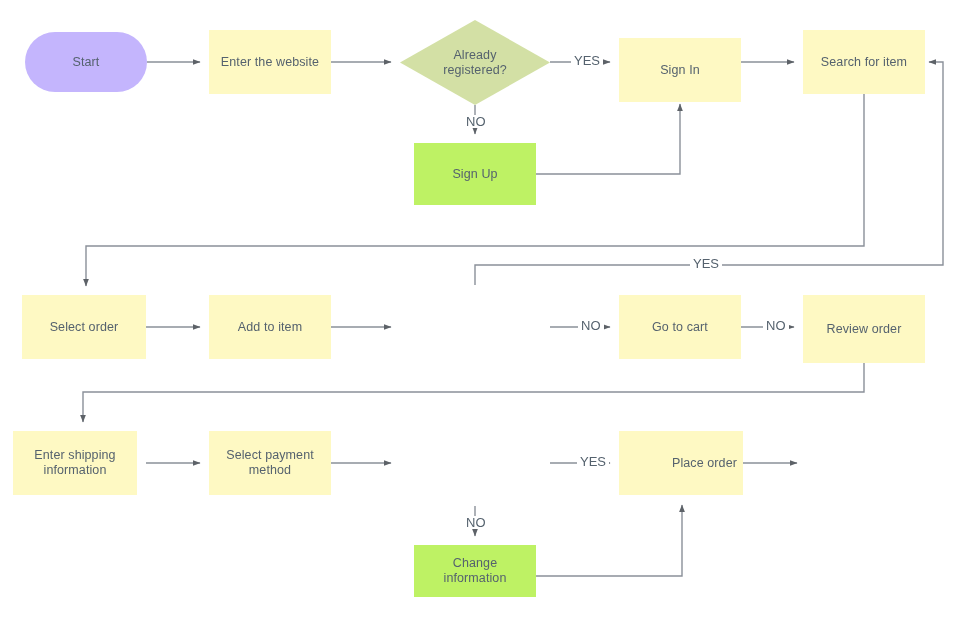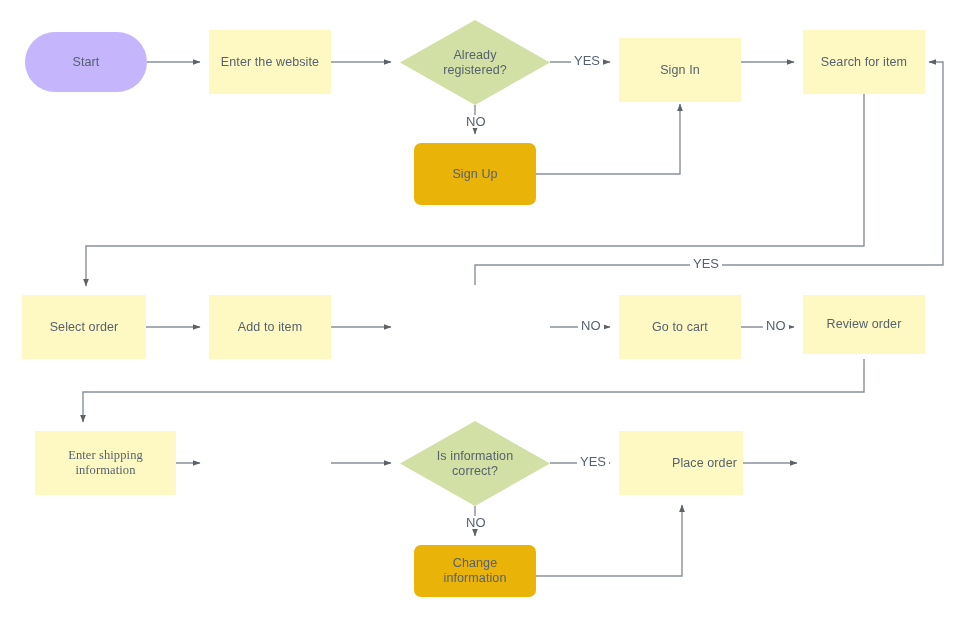--- a/index.html
+++ b/index.html
@@ -45,22 +45,21 @@
     font-weight: bold;
     align-items: center;
   }
   .node.terminator.start {
     font-weight: normal;
   }
   .node.process {
     background: #fef9c3;
   }
   .node.process-alt {
-    background: #eab308;
-    border-radius: 7px;
+    background: #bef264;
   }
   .node.decision {
     background: transparent;
   }
   .node.decision .diamond-shape {
     position: absolute;
     left: 0;
     top: 0;
     width: 100%;
     height: 100%;
@@ -172,35 +171,34 @@
 
   <div class="node process" style="left:209px; top:295px; width:122px; height:64px;">
     <span class="node-label">Add to item</span>
   </div>
 
 
   <div class="node process" style="left:619px; top:295px; width:122px; height:64px;">
     <span class="node-label">Go to cart</span>
   </div>
 
-  <div class="node process" style="left:803px; top:295px; width:122px; height:59px;">
+  <div class="node process" style="left:803px; top:295px; width:122px; height:68px;">
     <span class="node-label">Review order</span>
   </div>
 
-  <div class="node process" style="left:35px; top:431px; width:141px; height:64px;font-family:Liberation Serif, serif;">
+  <div class="node process" style="left:13px; top:431px; width:124px; height:64px;">
     <span class="node-label">Enter shipping
 information</span>
   </div>
 
-
-  <div class="node decision" style="left:400px; top:421px; width:150px; height:85px;">
-    <span class="diamond-shape"></span>
-    <span class="node-label">Is information
-correct?</span>
-  </div>
+  <div class="node process" style="left:209px; top:431px; width:122px; height:64px;">
+    <span class="node-label">Select payment
+method</span>
+  </div>
+
 
   <div class="node process" style="left:619px; top:431px; width:124px; height:64px;justify-content:flex-end;">
     <span class="node-label">Place order</span>
   </div>
 
 
   <div class="node process-alt" style="left:414px; top:545px; width:122px; height:52px;">
     <span class="node-label">Change
 information</span>
   </div>

